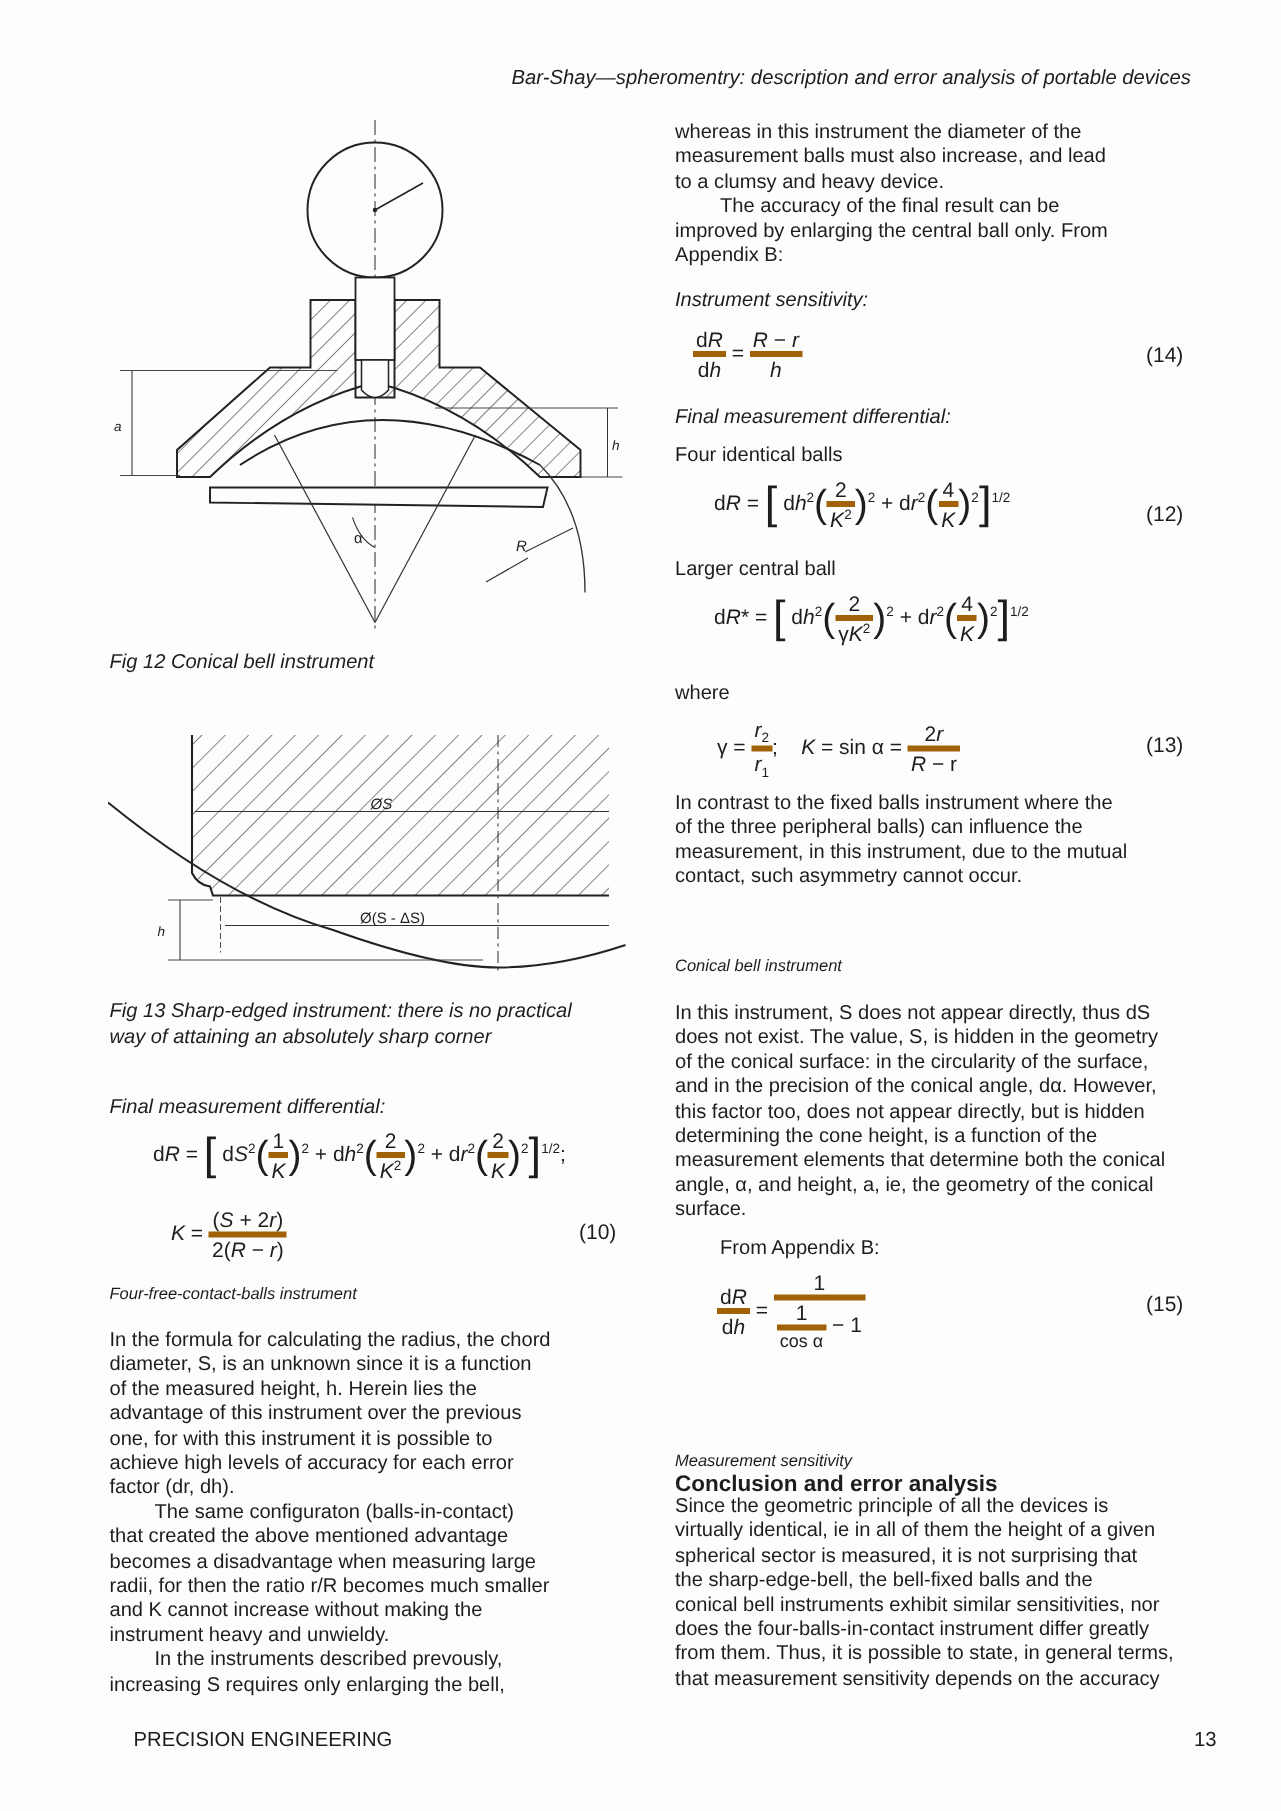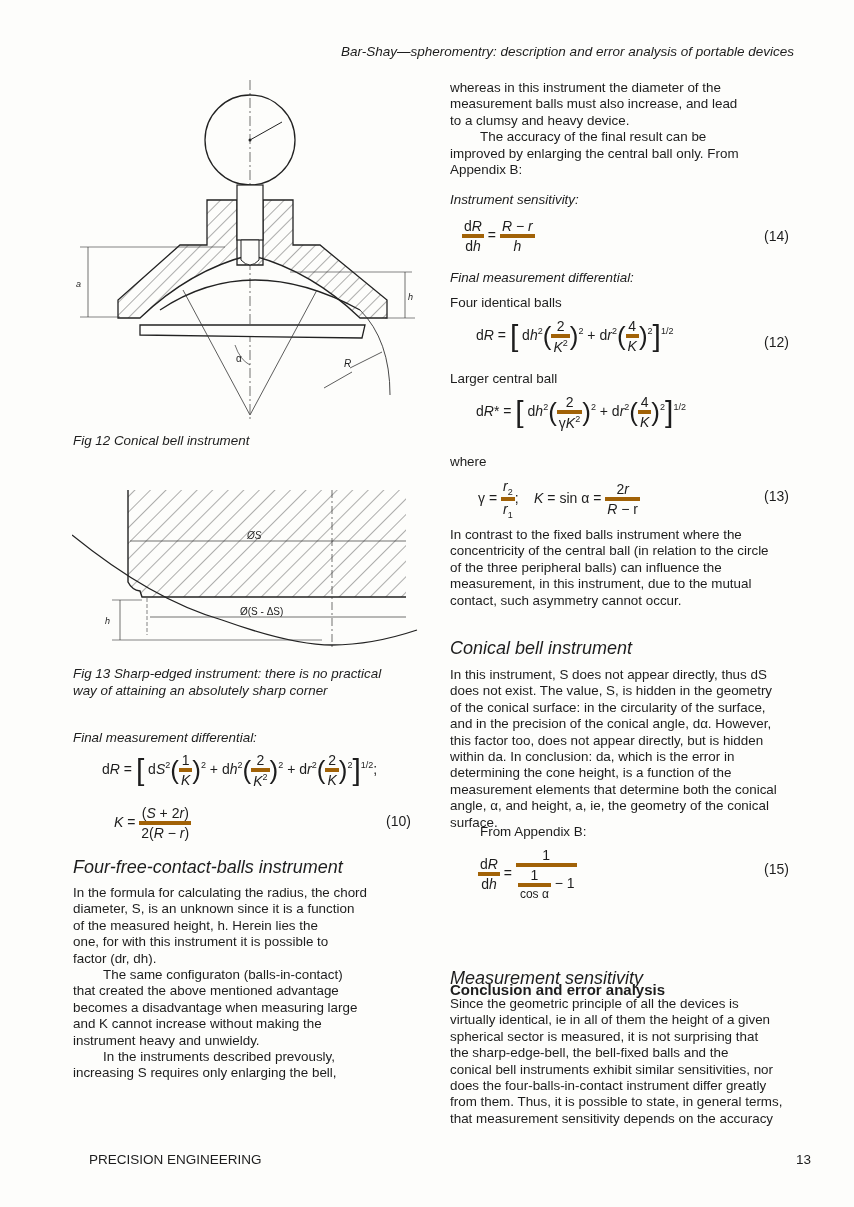--- a/index.html
+++ b/index.html
@@ -5,21 +5,21 @@
   html, body { margin:0; padding:0; }
   body {
     width:854px; height:1207px; background:#fdfdfb; position:relative; overflow:hidden;
     font-family:"Liberation Sans", sans-serif; color:#1d1d1d;
   }
   .abs { position:absolute; }
   .running-head { left:300px; top:44px; width:494px; text-align:right; font-size:13.5px; font-style:italic; }
   .col { font-size:13.4px; line-height:16.4px; }
   .ital { font-style:italic; }
   .caption { font-size:13.4px; font-style:italic; line-height:17px; }
-  .subhead { font-size:18px; font-style:italic;text-align:right; }
+  .subhead { font-size:11px; font-style:italic;text-align:right; }
   .head-bold { font-size:15px; font-weight:bold;margin-top:44px; }
   .eqnum { font-size:14px; }
   .math { font-family:"Liberation Sans", sans-serif; font-size:14px; }
   .math i { font-style:italic; }
   .frac { display:inline-block; vertical-align:middle; text-align:center; }
   .frac > span { display:block; padding:0 2px; }
   .frac > .num { border-bottom:4px solid #a16207; }
   sup { font-size:9px; }
   sub { font-size:9px; }
   .br { font-size:30px; font-weight:lighter; vertical-align:middle; }
@@ -101,27 +101,30 @@
 </div>
 <div class="abs eqnum" style="left:386px;top:813px">(10)</div>
 
 <div class="abs subhead" style="left:73px;top:857px">Four-free-contact-balls instrument</div>
 
 <div class="abs col" style="left:73px;top:885px;width:350px">
   <div id="lp1">
       <div>In the formula for calculating the radius, the chord</div>
       <div>diameter, S, is an unknown since it is a function</div>
       <div>of the measured height, h. Herein lies the</div>
+      <div>advantage of this instrument over the previous</div>
       <div>one, for with this instrument it is possible to</div>
+      <div>achieve high levels of accuracy for each error</div>
       <div>factor (dr, dh).</div>
     </div>
   <div id="lp2">
       <div style="padding-left: 30px;">The same configuraton (balls-in-contact)</div>
       <div>that created the above mentioned advantage</div>
       <div>becomes a disadvantage when measuring large</div>
+      <div>radii, for then the ratio r/R becomes much smaller</div>
       <div>and K cannot increase without making the</div>
       <div>instrument heavy and unwieldy.</div>
     </div>
   <div id="lp3">
       <div style="padding-left: 30px;">In the instruments described prevously,</div>
       <div>increasing S requires only enlarging the bell,</div>
     </div>
 </div>
 
 <div class="abs col" style="left:450px;top:80px;width:370px">
@@ -153,34 +156,32 @@
   d<i>R</i>* = <span class="br">[</span> d<i>h</i><sup>2</sup><span class="pr">(</span><span class="frac"><span class="num">2</span><span>γ<i>K</i><sup>2</sup></span></span><span class="pr">)</span><sup>2</sup> + d<i>r</i><sup>2</sup><span class="pr">(</span><span class="frac"><span class="num">4</span><span><i>K</i></span></span><span class="pr">)</span><sup>2</sup><span class="br">]</span><sup>1/2</sup>
 </div>
 <div class="abs col" style="left:450px;top:454px">where</div>
 <div class="abs math" style="left:478px;top:478px">
   γ = <span class="frac"><span class="num"><i>r</i><sub>2</sub></span><span><i>r</i><sub>1</sub></span></span>; &nbsp;&nbsp; <i>K</i> = sin α = <span class="frac"><span class="num">2<i>r</i></span><span><i>R</i> − r</span></span>
 </div>
 <div class="abs eqnum" style="left:764px;top:488px">(13)</div>
 
 <div class="abs col" style="left:450px;top:527px;width:370px" id="rp3">
     <div>In contrast to the fixed balls instrument where the</div>
-    <div>concentricity of the central ball (in relation to the circle</div>
     <div>of the three peripheral balls) can influence the</div>
     <div>measurement, in this instrument, due to the mutual</div>
     <div>contact, such asymmetry cannot occur.</div>
   </div>
 
 <div class="abs subhead" style="left:450px;top:638px">Conical bell instrument</div>
 <div class="abs col" style="left:450px;top:667px;width:370px" id="rp4">
     <div>In this instrument, S does not appear directly, thus dS</div>
     <div>does not exist. The value, S, is hidden in the geometry</div>
     <div>of the conical surface: in the circularity of the surface,</div>
     <div>and in the precision of the conical angle, dα. However,</div>
     <div>this factor too, does not appear directly, but is hidden</div>
-    <div>within da. In conclusion: da, which is the error in</div>
     <div>determining the cone height, is a function of the</div>
     <div>measurement elements that determine both the conical</div>
     <div>angle, α, and height, a, ie, the geometry of the conical</div>
     <div>surface.</div>
   </div>
 <div class="abs col" style="left:480px;top:824px">From Appendix B:</div>
 <div class="abs math" style="left:478px;top:847px">
   <span class="frac"><span class="num">d<i>R</i></span><span>d<i>h</i></span></span> = <span class="frac"><span class="num">1</span><span><span class="frac"><span class="num">1</span><span style="font-size:12px">cos α</span></span> − 1</span></span>
 </div>
 <div class="abs eqnum" style="left:764px;top:861px">(15)</div>

